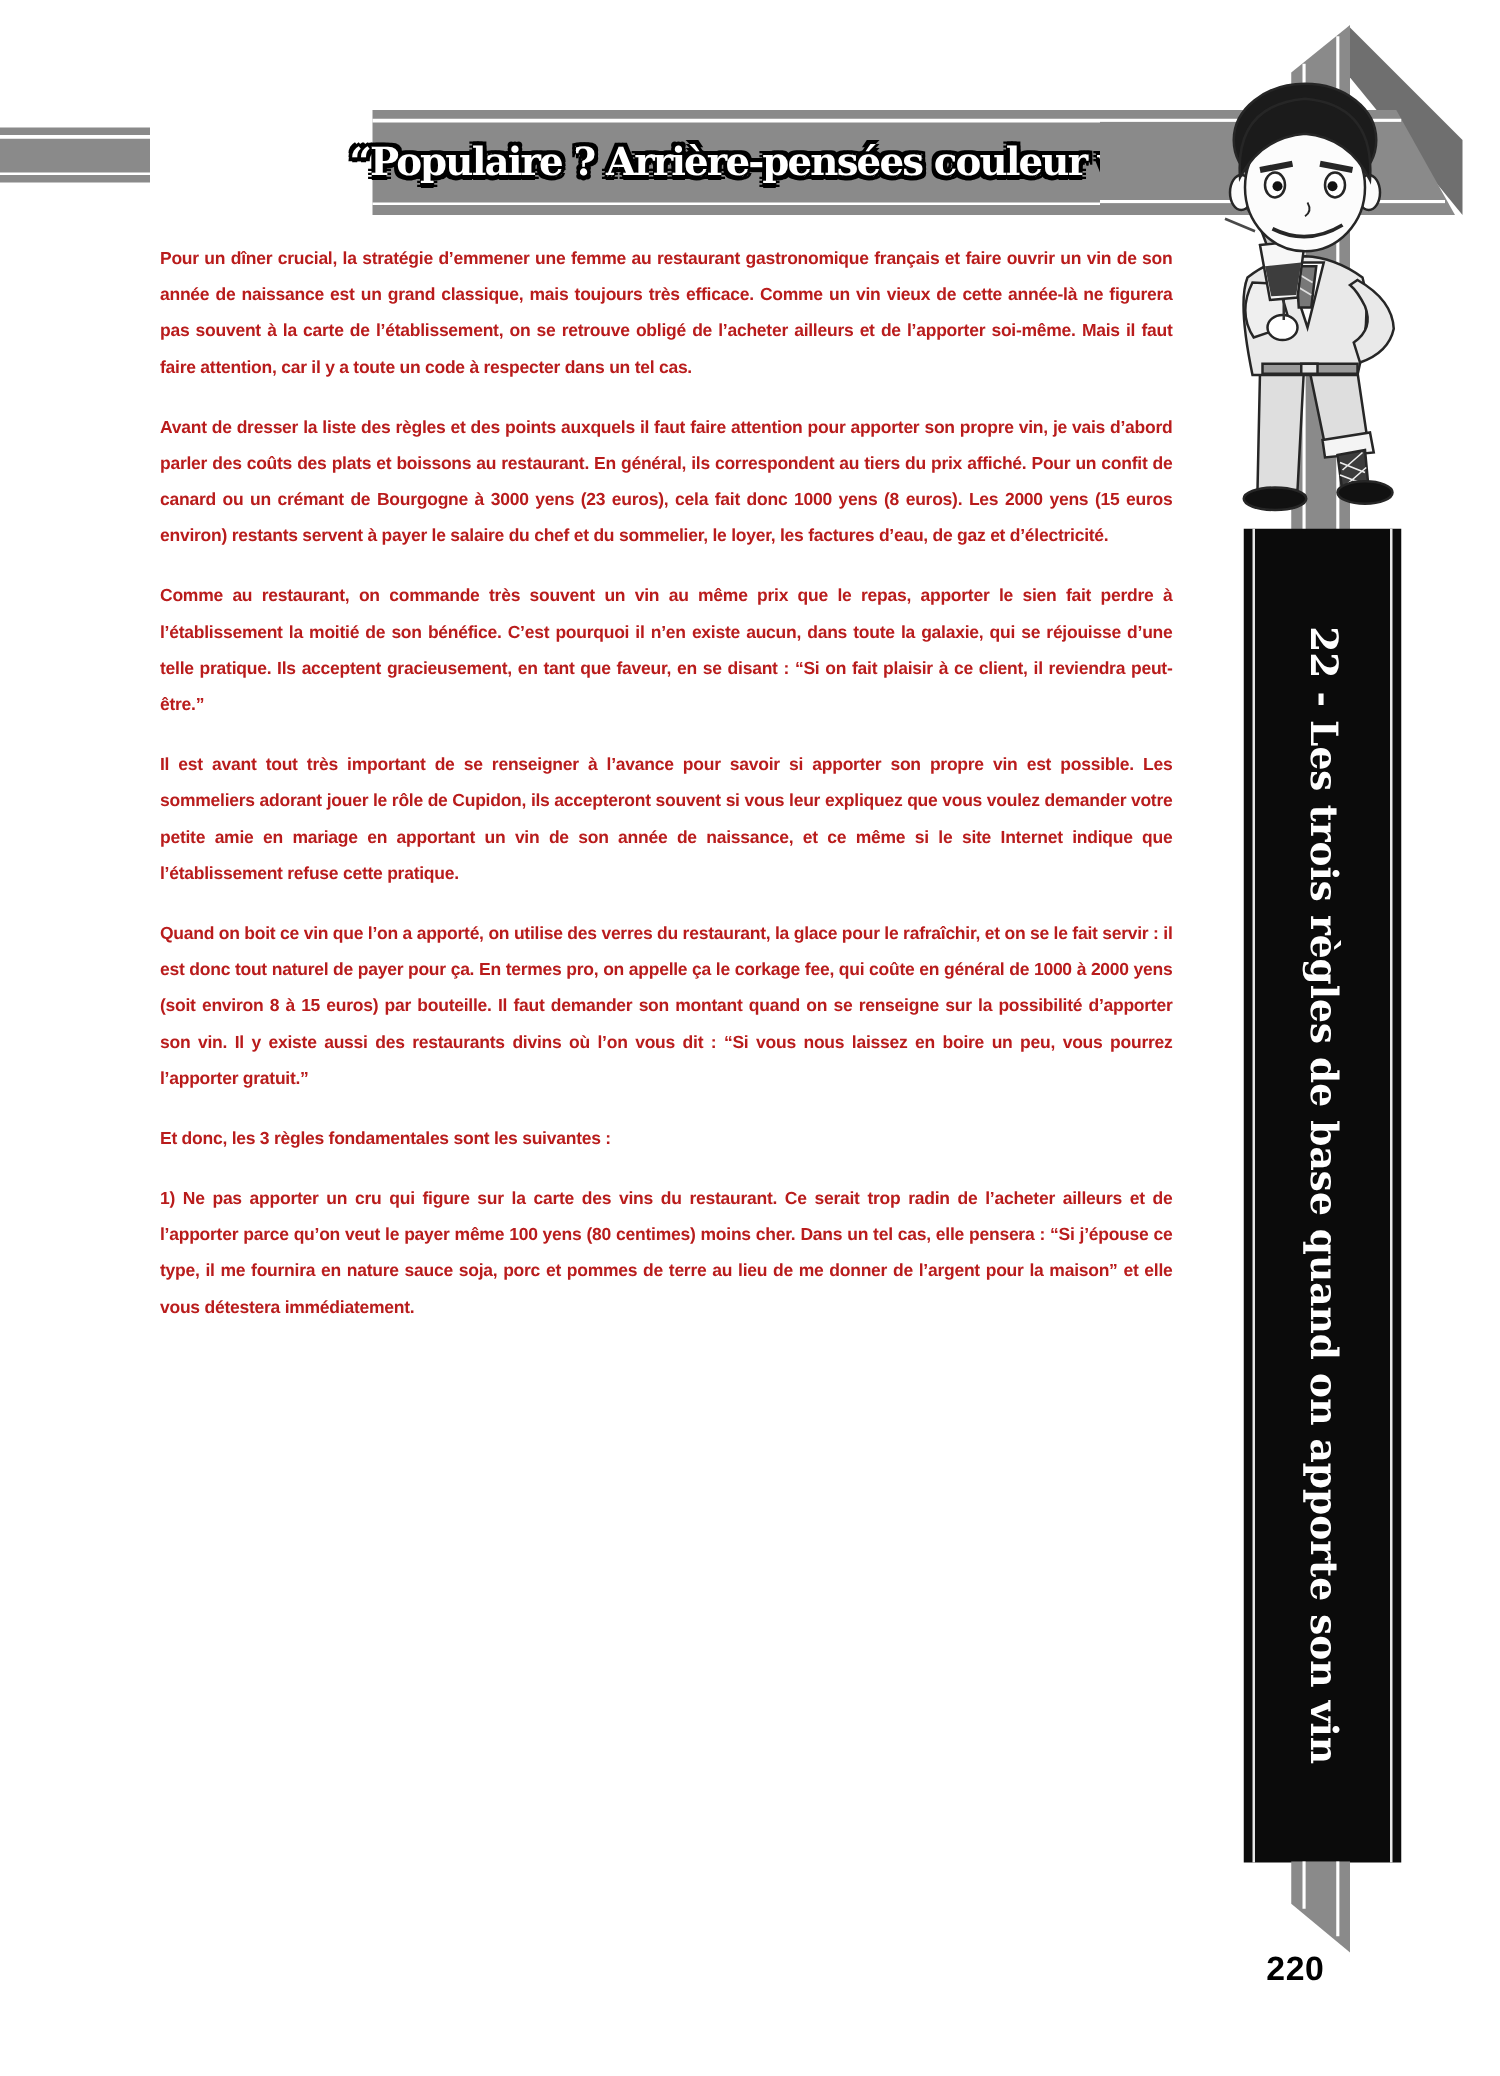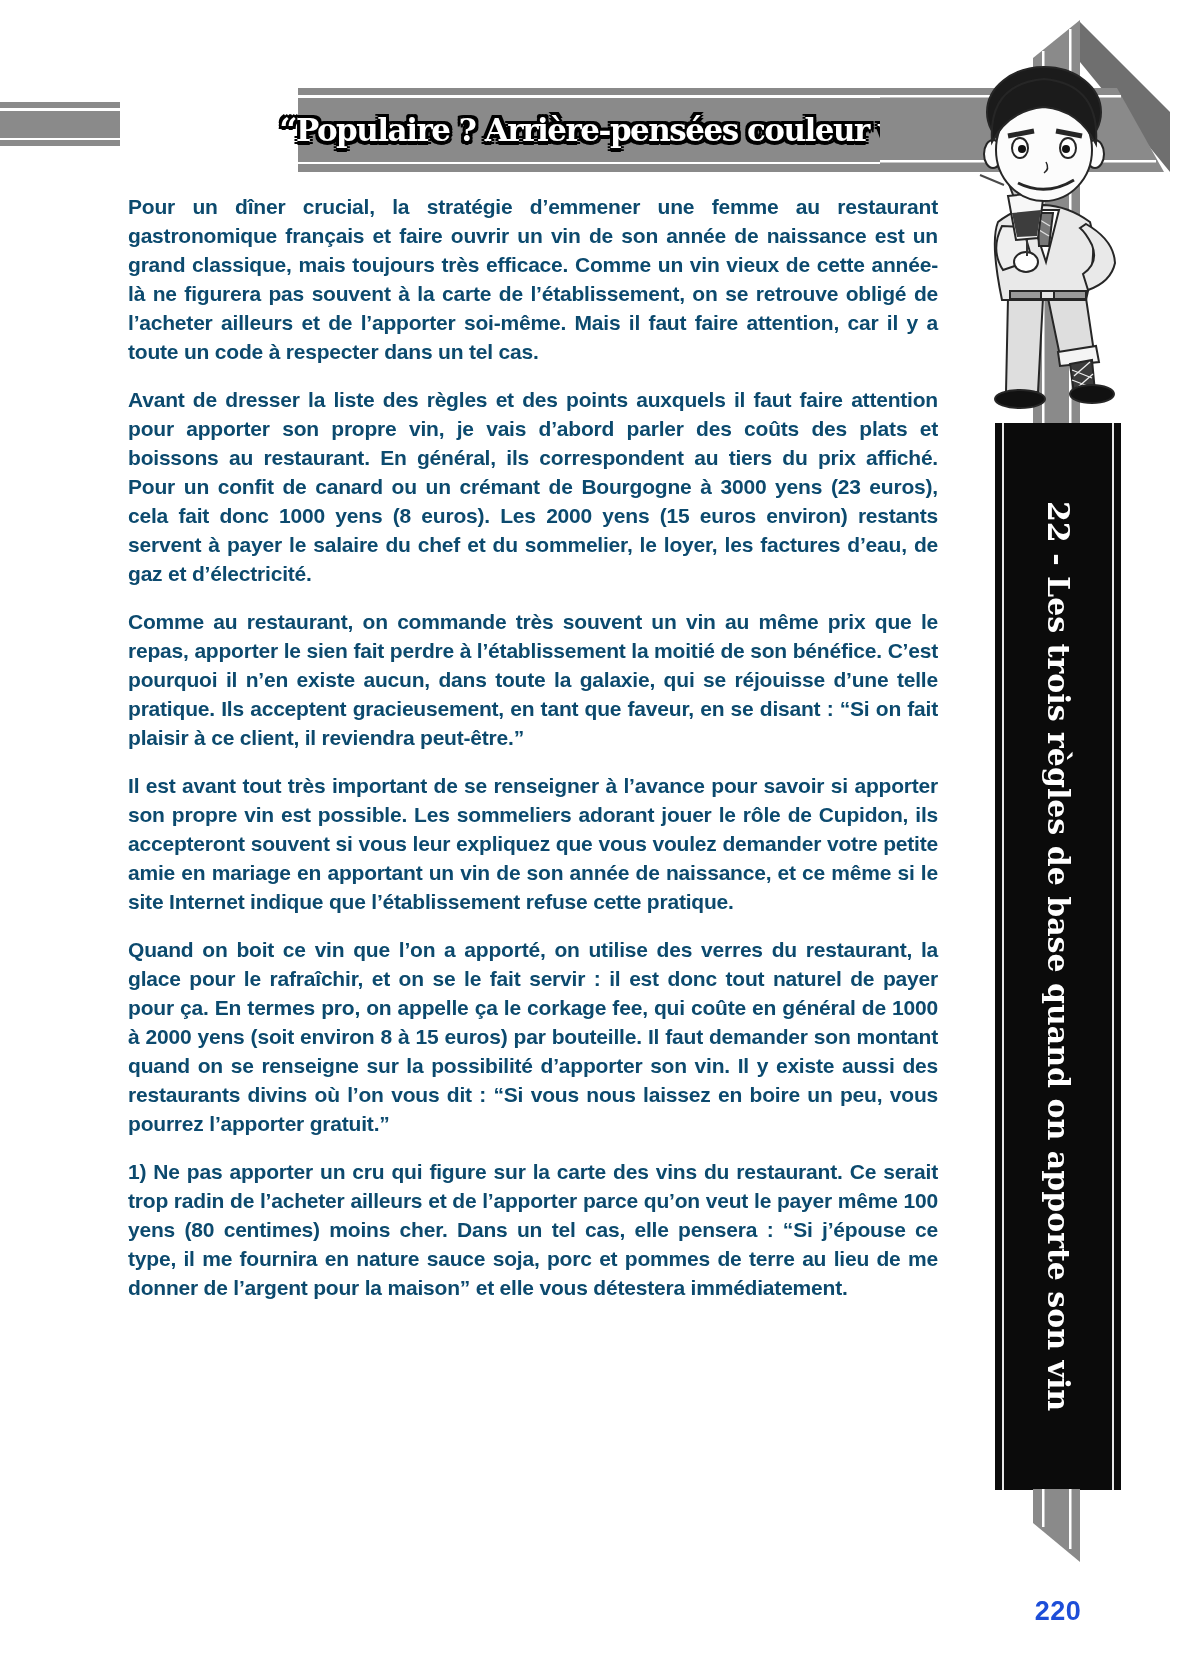--- a/index.html
+++ b/index.html
@@ -44,22 +44,22 @@
     font-family:"DejaVu Serif", serif; font-size:22px; color:#fff;
     letter-spacing:0.5px; white-space:nowrap;
   }
 
   
   .decoration { position:absolute; left:880px; top:0; width:320px; height:426px; }
 
   
   .body-text { position:absolute; left:128px; top:192px; width:810px; }
   .body-text p {
-    font-size:21px; line-height:29px; font-weight:bold;
-    letter-spacing:-0.2px; text-align:justify; color:#0c4a6e;
+    font-size:14px; line-height:29px; font-weight:bold;
+    letter-spacing:-0.2px; text-align:justify; color:#b91c1c;
     margin:0 0 19px 0;
   }
 
   
   .chapter-bar {
     position:absolute; left:995px; top:423px; width:126px; height:1067px;
     background:#0b0b0b;
   }
   .chapter-bar .ps-l { position:absolute; top:0; bottom:0; left:7px;  width:2px; background:#e8e8e8; }
   .chapter-bar .ps-r { position:absolute; top:0; bottom:0; right:7px; width:2px; background:#e8e8e8; }
@@ -68,23 +68,22 @@
     display:flex; align-items:center; justify-content:center;
     writing-mode:vertical-rl; text-orientation:mixed;
     font-family:"DejaVu Serif", serif; font-weight:bold;
     font-size:30px; color:#ffffff; white-space:nowrap;
   }
 
   .ribbon-tail { position:absolute; left:1020px; top:1489px; }
 
   .page-number {
     position:absolute; left:1013px; top:1560px; width:90px;
-    text-align:center; font-size:27px; font-weight:bold; color:#1d4ed8;
+    font-size:27px; font-weight:bold; color:#000000;
     letter-spacing:0.5px;
-    margin-top:36px;
   }
 </style>
 </head>
 <body>
 
 <div class="page">
 
   <div class="left-stripe-bar">
     <div class="ps-t"></div>
     <div class="ps-b"></div>
@@ -160,20 +159,21 @@
     </svg>
   </div>
 
 
   <div class="body-text">
     <p>Pour un dîner crucial, la stratégie d’emmener une femme au restaurant gastronomique français et faire ouvrir un vin de son année de naissance est un grand classique, mais toujours très efficace. Comme un vin vieux de cette année-là ne figurera pas souvent à la carte de l’établissement, on se retrouve obligé de l’acheter ailleurs et de l’apporter soi-même. Mais il faut faire attention, car il y a toute un code à respecter dans un tel cas.</p>
     <p>Avant de dresser la liste des règles et des points auxquels il faut faire attention pour apporter son propre vin, je vais d’abord parler des coûts des plats et boissons au restaurant. En général, ils correspondent au tiers du prix affiché. Pour un confit de canard ou un crémant de Bourgogne à 3000 yens (23 euros), cela fait donc 1000 yens (8 euros). Les 2000 yens (15 euros environ) restants servent à payer le salaire du chef et du sommelier, le loyer, les factures d’eau, de gaz et d’électricité.</p>
     <p>Comme au restaurant, on commande très souvent un vin au même prix que le repas, apporter le sien fait perdre à l’établissement la moitié de son bénéfice. C’est pourquoi il n’en existe aucun, dans toute la galaxie, qui se réjouisse d’une telle pratique. Ils acceptent gracieusement, en tant que faveur, en se disant : “Si on fait plaisir à ce client, il reviendra peut-être.”</p>
     <p>Il est avant tout très important de se renseigner à l’avance pour savoir si apporter son propre vin est possible. Les sommeliers adorant jouer le rôle de Cupidon, ils accepteront souvent si vous leur expliquez que vous voulez demander votre petite amie en mariage en apportant un vin de son année de naissance, et ce même si le site Internet indique que l’établissement refuse cette pratique.</p>
     <p>Quand on boit ce vin que l’on a apporté, on utilise des verres du restaurant, la glace pour le rafraîchir, et on se le fait servir : il est donc tout naturel de payer pour ça. En termes pro, on appelle ça le corkage fee, qui coûte en général de 1000 à 2000 yens (soit environ 8 à 15 euros) par bouteille. Il faut demander son montant quand on se renseigne sur la possibilité d’apporter son vin. Il y existe aussi des restaurants divins où l’on vous dit : “Si vous nous laissez en boire un peu, vous pourrez l’apporter gratuit.”</p>
+    <p>Et donc, les 3 règles fondamentales sont les suivantes :</p>
     <p>1) Ne pas apporter un cru qui figure sur la carte des vins du restaurant. Ce serait trop radin de l’acheter ailleurs et de l’apporter parce qu’on veut le payer même 100 yens (80 centimes) moins cher. Dans un tel cas, elle pensera : “Si j’épouse ce type, il me fournira en nature sauce soja, porc et pommes de terre au lieu de me donner de l’argent pour la maison” et elle vous détestera immédiatement.</p>
   </div>
 
   <div class="chapter-bar">
     <div class="ps-l"></div>
     <div class="ps-r"></div>
     <div class="v-text">22 - Les trois règles de base quand on apporte son vin</div>
   </div>
 
   <div class="ribbon-tail">

